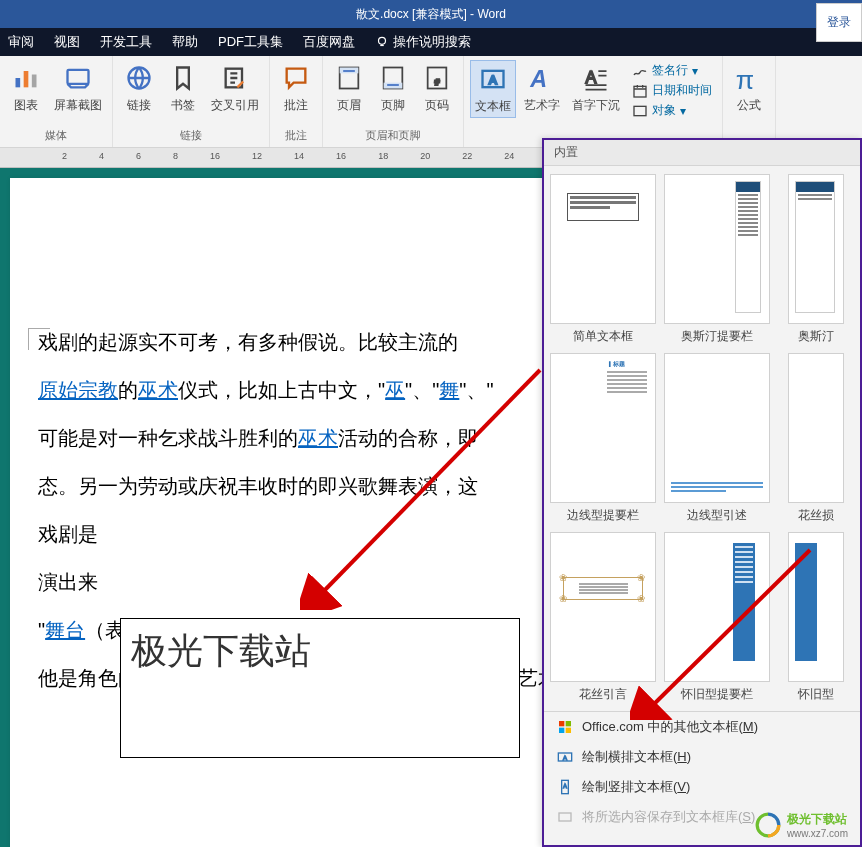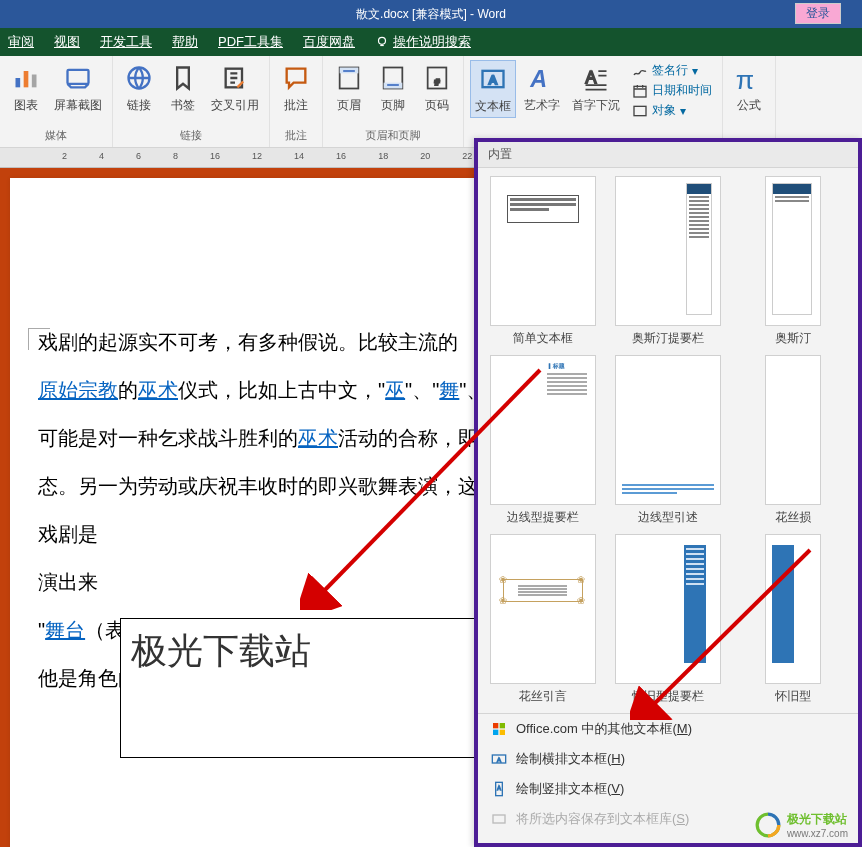--- a/index.html
+++ b/index.html
@@ -1,23 +1,23 @@
 <!DOCTYPE html>
 <html><head>
 <meta charset="utf-8">
 <style>
 * { margin: 0; padding: 0; box-sizing: border-box; font-family: "Microsoft YaHei", "Segoe UI", sans-serif; }
 body { background: #fff; width: 862px; height: 847px; overflow: hidden; position: relative; }
 
 
 .title-bar { background: #2b579a; height: 28px; display: flex; align-items: center; justify-content: center; color: #fff; font-size: 12px; position: relative; }
-.login-box { position: absolute; right: 21px; top: 3px; background: #f9a8d4; color: #2b579a; padding: 1px 10px; font-size: 12px; border: 1px solid #ccc; }
-
-
-.menu-bar { background: #14532d; height: 28px; display: flex; align-items: center; padding: 0 8px; gap: 20px; color: #fff; font-size: 13px; text-decoration: underline; }
+.login-box { position: absolute; right: 0; top: 3px; background: #ffffff; color: #2b579a; padding: 10px 10px; font-size: 12px; border: 1px solid #ccc; }
+
+
+.menu-bar { background: #0f172a; height: 28px; display: flex; align-items: center; padding: 0 8px; gap: 20px; color: #fff; font-size: 13px; }
 .menu-item { cursor: pointer; }
 .tell-me { display: flex; align-items: center; gap: 4px; }
 
 
 .ribbon { background: #f3f3f3; height: 92px; border-bottom: 1px solid #d4d4d4; display: flex; }
 .ribbon-group { border-right: 1px solid #e1e1e1; display: flex; flex-direction: column; justify-content: space-between; padding: 4px 6px 2px; }
 .ribbon-group-label { font-size: 11px; color: #666; text-align: center; padding: 2px 0; }
 .ribbon-buttons { display: flex; gap: 4px; align-items: flex-start; flex: 1; }
 .ribbon-btn-lg { display: flex; flex-direction: column; align-items: center; gap: 3px; font-size: 12px; color: #444; padding: 2px 4px; cursor: pointer; min-width: 40px; }
 .ribbon-btn-lg.disabled { color: #aaa; }
@@ -25,30 +25,30 @@
 .ribbon-btn-lg.selected { background: #d4e2f4; border: 1px solid #99bce8; }
 .ribbon-side { display: flex; flex-direction: column; gap: 3px; padding: 2px 4px; font-size: 12px; color: #0369a1; }
 .ribbon-side-item { display: flex; align-items: center; gap: 4px; cursor: pointer; white-space: nowrap; }
 .ribbon-side-item .small-icon { width: 16px; height: 16px; display: inline-flex; align-items: center; justify-content: center; }
 
 
 .ruler-area { background: #e6e6e6; height: 20px; position: relative; border-bottom: 1px solid #c0c0c0; }
 .ruler-nums { position: absolute; left: 62px; top: 3px; display: flex; gap: 32px; font-size: 9px; color: #555; }
 
 
-.doc-area { position: absolute; top: 168px; left: 0; right: 0; bottom: 0; background: #c2410c; overflow: hidden; }
+.doc-area { position: absolute; top: 168px; left: 0; right: 0; bottom: 0; background: #0f766e; overflow: hidden; }
 .page { background: #fff; margin: 10px 0 0 10px; width: 720px; min-height: 800px; padding: 140px 28px 40px; position: relative; box-shadow: 0 0 4px rgba(0,0,0,0.1); }
 .page-corner { position: absolute; top: 150px; left: 18px; width: 22px; height: 22px; border-left: 1px solid #aaa; border-top: 1px solid #aaa; }
 .doc-text { font-size: 20px; line-height: 2.4; color: #000; font-family: SimSun, "宋体", serif; }
 .doc-link { color: #0563c1; text-decoration: underline; }
 .textbox { position: absolute; border: 1.5px solid #000; background: #fff; padding: 8px 10px; }
 .textbox-content { font-size: 36px; font-family: SimSun, "宋体", serif; color: #333; }
 
 
-.gallery-panel { position: absolute; top: 138px; right: 0; width: 388px; bottom: 0; background: #f3f3f3; border: 4px solid #4c1d95; box-shadow: -2px 0 6px rgba(0,0,0,0.15); z-index: 10; }
+.gallery-panel { position: absolute; top: 138px; right: 0; width: 320px; bottom: 0; background: #f3f3f3; border: 2px solid #4c1d95; box-shadow: -2px 0 6px rgba(0,0,0,0.15); z-index: 10; }
 .gallery-header { background: #eaeaea; padding: 4px 10px; font-size: 12px; color: #555; border-bottom: 1px solid #d4d4d4; }
 .gallery-grid { display: grid; grid-template-columns: repeat(3, 1fr); gap: 4px; padding: 6px 4px; }
 .gallery-item { display: flex; flex-direction: column; align-items: center; cursor: pointer; padding: 2px; }
 .gallery-thumb { width: 106px; height: 150px; background: #fff; border: 1px solid #d0d0d0; margin-bottom: 4px; position: relative; }
 .gallery-label { font-size: 12px; color: #444; text-align: center; }
 .gallery-thumb.cut-right { width: 56px; overflow: hidden; }
 
 
 .thumb-simple-box { position: absolute; top: 18px; left: 16px; right: 16px; height: 28px; border: 1px solid #555; padding: 2px; }
 .thumb-simple-box .tl { width: 100%; height: 3px; background: #777; margin-bottom: 2px; }

